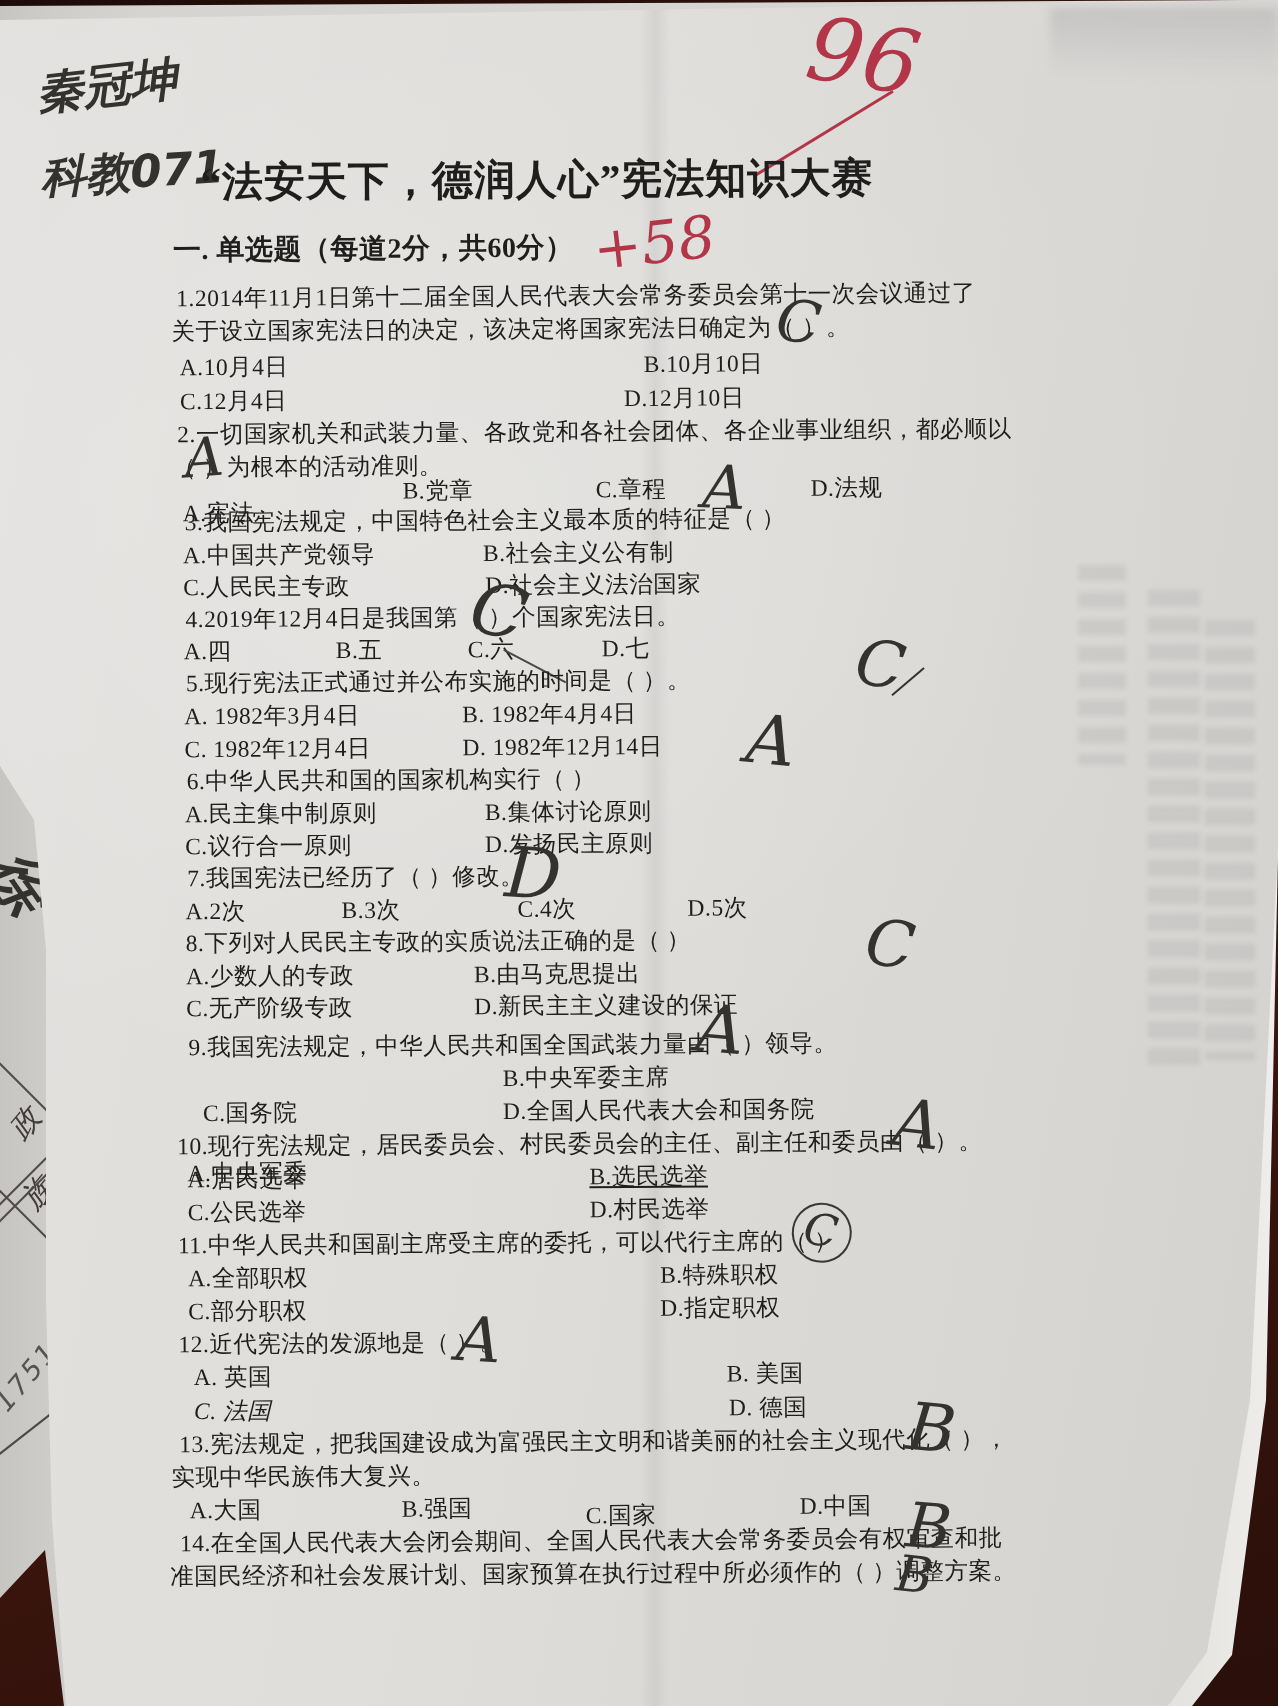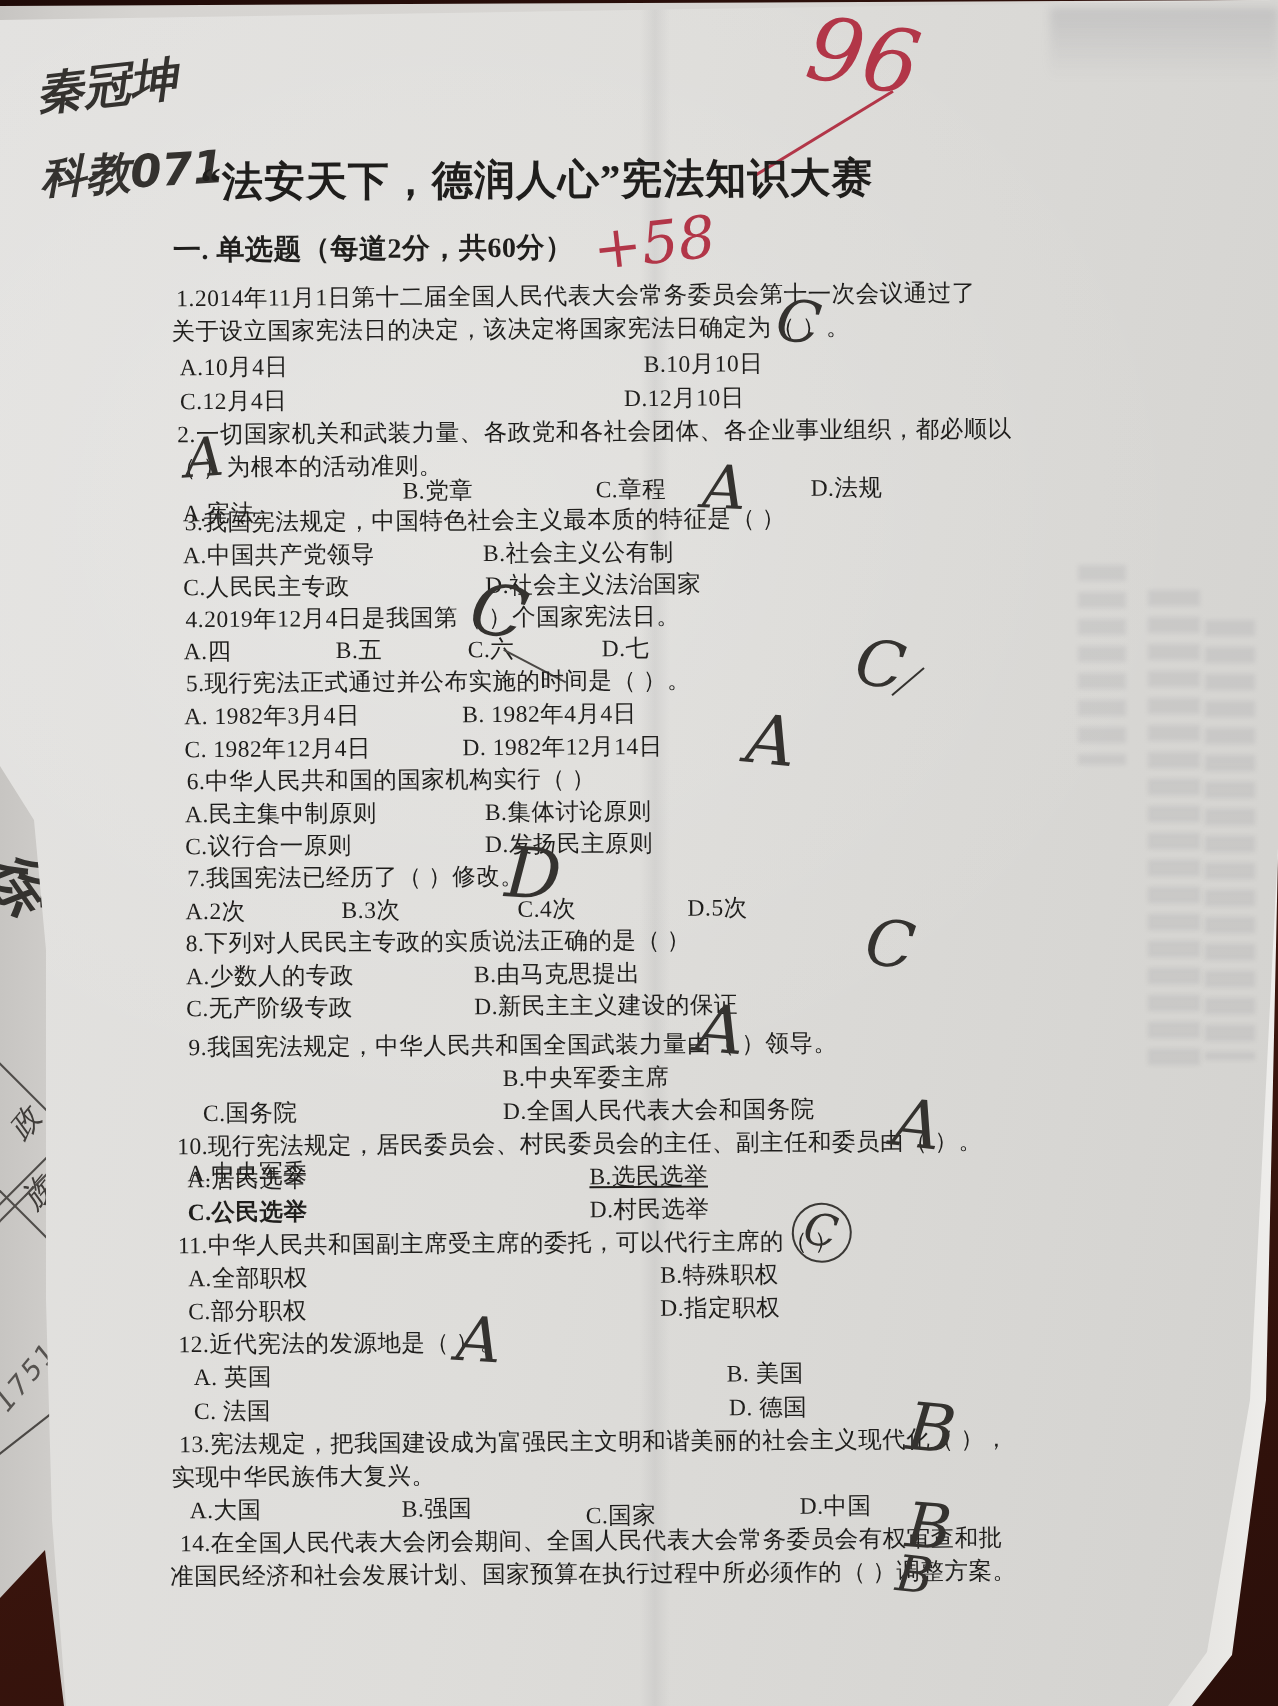--- a/index.html
+++ b/index.html
@@ -138,36 +138,36 @@
     <div class="t" style="left:182px;top:1032px;">9.我国宪法规定，中华人民共和国全国武装力量由（ ）领导。</div>
     <div class="t" style="left:180px;top:1114px;margin-top:44px;">A.中央军委</div>
     <div class="t" style="left:496px;top:1065px;">B.中央军委主席</div>
     <div class="t" style="left:188px;top:1098px;margin-left:8px;">C.国务院</div>
     <div class="t" style="left:496px;top:1098px;">D.全国人民代表大会和国务院</div>
     <div class="hw mark" style="left:690px;top:1002px;font-size:66px;transform:rotate(5deg);">A</div>
 
     <div class="t" style="left:170px;top:1131px;">10.现行宪法规定，居民委员会、村民委员会的主任、副主任和委员由（ ）。</div>
     <div class="t" style="left:180px;top:1164px;">A.居民选举</div>
     <div class="t" style="left:582px;top:1164px;text-decoration:underline;">B.选民选举</div>
-    <div class="t" style="left:180px;top:1197px;font-weight:bold;">C.公民选举</div>
+    <div class="t" style="left:180px;top:1197px;">C.公民选举</div>
     <div class="t" style="left:582px;top:1197px;">D.村民选举</div>
     <div class="hw mark" style="left:886px;top:1098px;font-size:66px;transform:rotate(7deg);">A</div>
 
     <div class="t" style="left:170px;top:1230px;">11.中华人民共和国副主席受主席的委托，可以代行主席的（ ）</div>
     <div class="t" style="left:180px;top:1263px;">A.全部职权</div>
     <div class="t" style="left:652px;top:1263px;">B.特殊职权</div>
     <div class="t" style="left:180px;top:1296px;">C.部分职权</div>
     <div class="t" style="left:652px;top:1296px;">D.指定职权</div>
     <div class="hw mark" style="left:784px;top:1208px;font-size:44px;transform:rotate(10deg);
                 border:2px solid #3a3835;border-radius:50%;padding:4px 12px 8px 10px;">C</div>
 
     <div class="t" style="left:170px;top:1329px;">12.近代宪法的发源地是（ ）。</div>
     <div class="t" style="left:185px;top:1362px;">A. 英国</div>
     <div class="t" style="left:718px;top:1362px;">B. 美国</div>
-    <div class="t" style="left:185px;top:1396px;">C. 法国</div>
+    <div class="t" style="left:185px;top:1396px;font-style:italic;">C. 法国</div>
     <div class="t" style="left:720px;top:1396px;">D. 德国</div>
     <div class="hw mark" style="left:448px;top:1312px;font-size:62px;transform:rotate(4deg);">A</div>
 
     <div class="t" style="left:170px;top:1429px;">13.宪法规定，把我国建设成为富强民主文明和谐美丽的社会主义现代化（ ），</div>
     <div class="t" style="left:162px;top:1462px;">实现中华民族伟大复兴。</div>
     <div class="t" style="left:180px;top:1495px;">A.大国</div>
     <div class="t" style="left:392px;top:1495px;">B.强国</div>
     <div class="t" style="left:576px;top:1495px;margin-top:8px;">C.国家</div>
     <div class="t" style="left:790px;top:1495px;">D.中国</div>
     <div class="hw mark" style="left:898px;top:1402px;font-size:66px;transform:rotate(6deg);">B</div>

